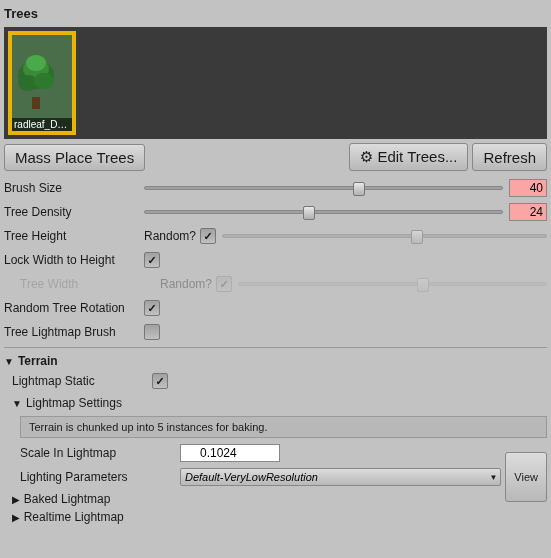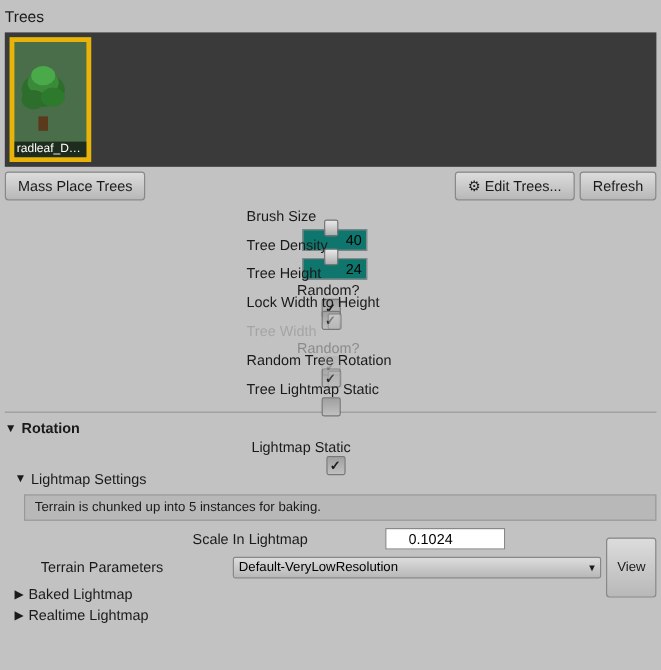--- a/index.html
+++ b/index.html
@@ -9,21 +9,21 @@
       background: #c2c2c2;
       width: 551px;
       min-height: 558px;
       color: #1a1a1a;
     }
     .panel {
       background: #c2c2c2;
       padding: 4px;
     }
     .section-title {
-      font-weight: normal;
+      font-weight: bold;
       font-size: 13px;
       margin-bottom: 4px;
       padding: 2px 0;
     }
     .tree-gallery {
       display: flex;
       flex-wrap: wrap;
       background: #3a3a3a;
       padding: 4px;
       margin-bottom: 4px;
@@ -63,42 +63,41 @@
       display: flex;
       align-items: center;
       justify-content: space-between;
       margin-bottom: 6px;
     }
     .btn {
       background: linear-gradient(to bottom, #dcdcdc, #b8b8b8);
       border: 1px solid #888;
       border-radius: 3px;
       padding: 4px 10px;
-      font-size: 12px;
+      font-size: 15px;
       cursor: pointer;
       color: #1a1a1a;
     }
     .btn-row {
       display: flex;
       gap: 4px;
     }
     .settings-block {
       background: #c2c2c2;
     }
     .settings-header {
       font-weight: bold;
       font-size: 12px;
       padding: 2px 0 4px 0;
     }
     .row {
       display: flex;
       align-items: center;
       height: 22px;
       margin-bottom: 2px;
-      flex-direction: column;
     }
     .row-label {
       width: 140px;
       flex-shrink: 0;
       font-size: 12px;
       color: #1a1a1a;
     }
     .row-label.dimmed { color: #888; }
     .slider-container {
       flex: 1;
@@ -118,22 +117,22 @@
       width: 12px;
       height: 14px;
       background: linear-gradient(to bottom, #e8e8e8, #b0b0b0);
       border: 1px solid #777;
       border-radius: 2px;
       position: absolute;
       top: -5px;
       transform: translateX(-50%);
     }
     .value-box {
-      width: 54px;
-      background: #0f766e;
+      width: 38px;
+      background: #fca5a5;
       border: 1px solid #888;
       text-align: right;
       padding: 1px 3px;
       font-size: 12px;
       margin-left: 6px;
       flex-shrink: 0;
     }
     .random-label {
       font-size: 12px;
       margin-right: 4px;
@@ -195,22 +194,21 @@
       padding: 4px 8px;
       font-size: 11px;
       margin: 4px 0;
       color: #1a1a1a;
     }
     .indent-row {
       display: flex;
       align-items: center;
       height: 22px;
       margin-bottom: 2px;
-      margin-left: 14px;
-      justify-content: center;
+      margin-left: 0;
     }
     .indent-label {
       width: 160px;
       flex-shrink: 0;
       font-size: 12px;
     }
     .input-field {
       background: #fff;
       border: 1px solid #888;
       padding: 1px 19px;
@@ -225,20 +223,21 @@
     }
     .select-field {
       flex: 1;
       background: linear-gradient(to bottom, #dcdcdc, #b8b8b8);
       border: 1px solid #888;
       border-radius: 2px;
       padding: 2px 4px;
       font-size: 11px;
       cursor: pointer;
       appearance: none;
+      font-style: italic;
       -webkit-appearance: none;
     }
     .select-wrapper {
       flex: 1;
       position: relative;
       display: flex;
       align-items: center;
     }
     .select-wrapper::after {
       content: "▼";
@@ -250,20 +249,21 @@
     .small-collapsible {
       display: flex;
       align-items: center;
       font-size: 12px;
       cursor: pointer;
       padding: 2px 0;
       margin-left: 0;
     }
     .dimmed-row {
       opacity: 0.5;
+      margin-left: 16px;
     }
   </style>
 </head>
 <body>
 
 <div class="panel">
 
   <div class="section-title">Trees</div>
 
   <div class="tree-gallery">
@@ -347,33 +347,33 @@
     </div>
 
     <div class="row">
       <div class="row-label">Random Tree Rotation</div>
       <div class="checkbox-wrap">
         <div class="cb checked"></div>
       </div>
     </div>
 
     <div class="row">
-      <div class="row-label">Tree Lightmap Static</div>
+      <div class="row-label">Tree Lightmap Brush</div>
       <div class="checkbox-wrap">
         <div class="cb"></div>
       </div>
     </div>
   </div>
 
   <div class="section-divider"></div>
 
   <div>
     <div class="collapsible-header">
       <span class="arrow">▼</span>
-      <span>Rotation</span>
+      <span>Terrain</span>
     </div>
 
     <div class="sub-section">
 
       <div class="row">
         <div class="row-label">Lightmap Static</div>
         <div class="checkbox-wrap">
           <div class="cb checked"></div>
         </div>
       </div>
@@ -386,21 +386,21 @@
       <div style="margin-left:8px;">
 
         <div class="info-box">Terrain is chunked up into 5 instances for baking.</div>
 
         <div class="indent-row">
           <div class="indent-label">Scale In Lightmap</div>
           <input class="input-field" type="text" value="0.1024" style="">
         </div>
 
         <div class="indent-row">
-          <div class="indent-label">Terrain Parameters</div>
+          <div class="indent-label">Lighting Parameters</div>
           <div class="select-wrap">
             <div class="select-wrapper">
               <select class="select-field">
                 <option>Default-VeryLowResolution</option>
               </select>
             </div>
             <button class="btn" style="padding:18px 8px;font-size:11px;">View</button>
           </div>
         </div>
       </div>

